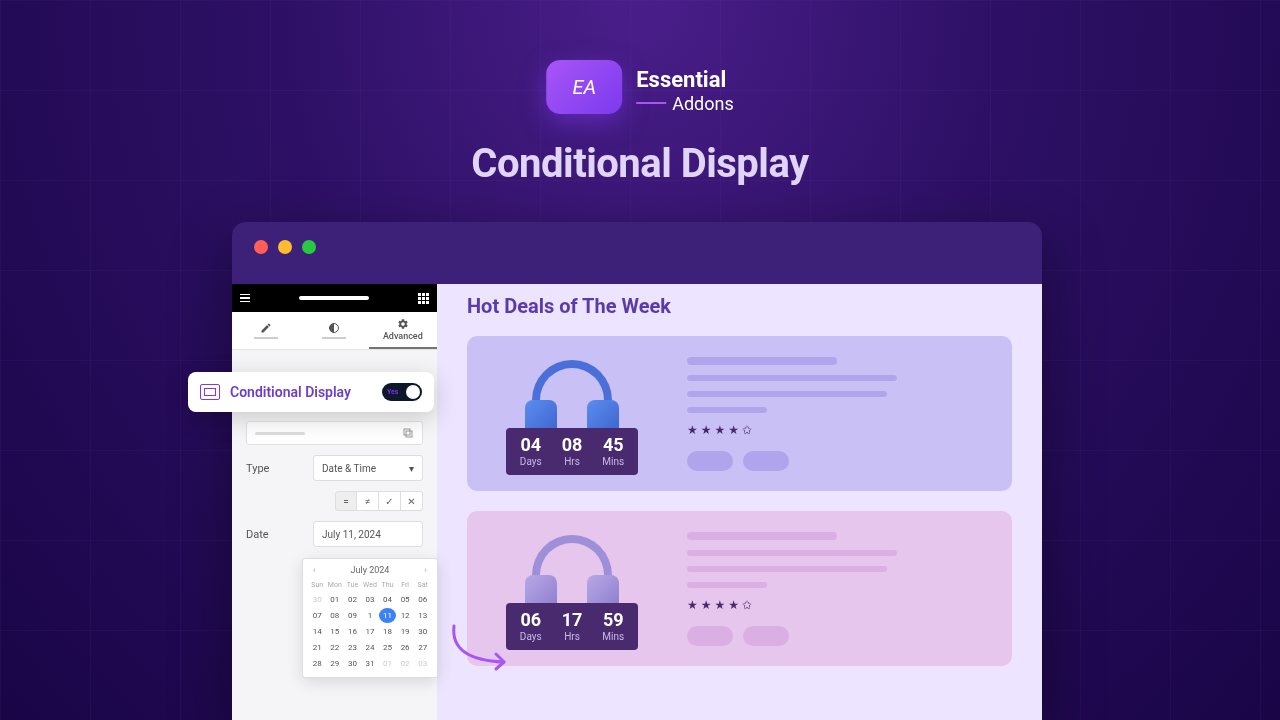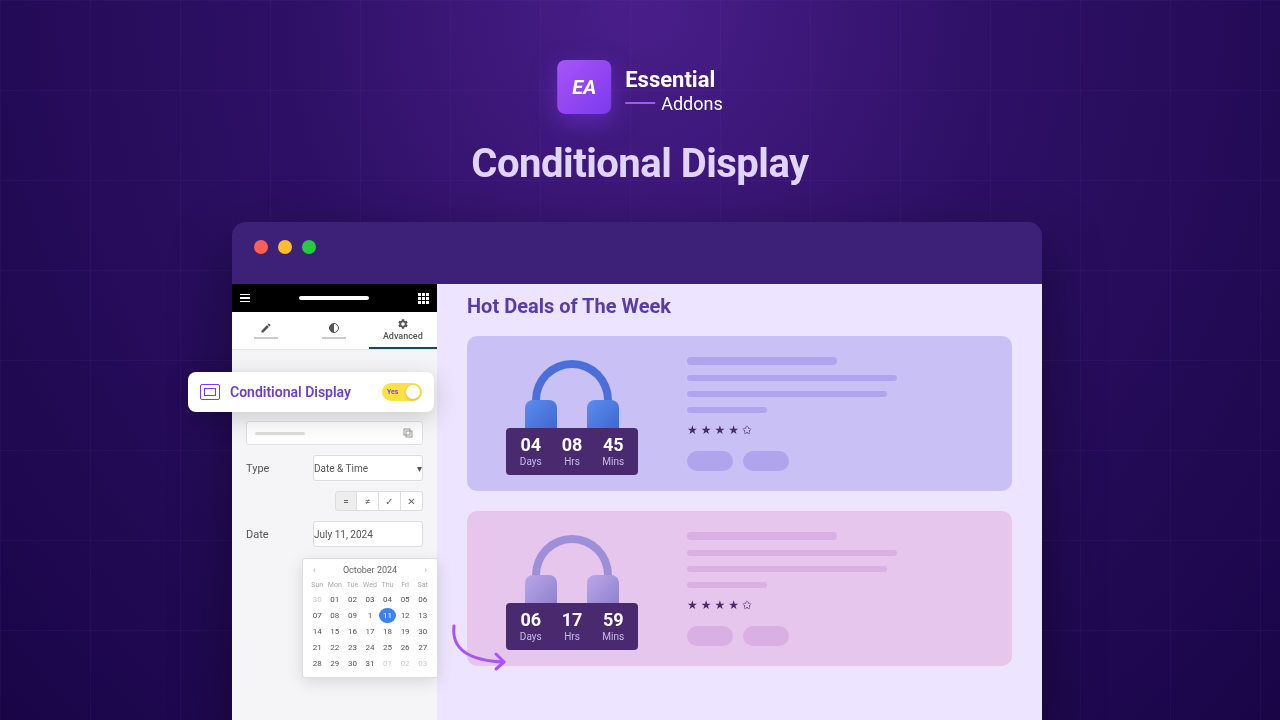--- a/index.html
+++ b/index.html
@@ -13,24 +13,24 @@
   position: absolute; inset: 0;
   background-image: linear-gradient(rgba(120,80,200,0.08) 1px, transparent 1px),
                     linear-gradient(90deg, rgba(120,80,200,0.08) 1px, transparent 1px);
   background-size: 90px 90px;
 }
 .logo-row {
   position: absolute; top: 60px; left: 50%; transform: translateX(-50%);
   display: flex; align-items: center; gap: 14px;
 }
 .logo-badge {
-  width: 54px; height: 54px; border-radius: 8px;
+  width: 76px; height: 54px; border-radius: 14px;
   background: linear-gradient(135deg, #a855f7, #7c3aed);
   display: flex; align-items: center; justify-content: center;
-  color: white; font-weight: 700; font-size: 20px; font-style: italic;
+  color: white; font-weight: 400; font-size: 20px; font-style: italic;
   box-shadow: 0 8px 24px rgba(124,58,237,0.5);
 }
 .logo-text { color: white; margin-top: 8px; }
 .logo-text .line1 { font-size: 22px; font-weight: 700; line-height: 1; }
 .logo-text .line2 { font-size: 18px; font-weight: 400; margin-top: 2px; display: flex; align-items: center; gap: 6px; }
 .logo-text .line2::before { content: ''; width: 30px; height: 2px; background: #a855f7; display: inline-block; }
 .hero-title {
   position: absolute; top: 140px; left: 50%; transform: translateX(-50%);
   color: #e0d4f7; font-size: 40px; font-weight: 700; letter-spacing: -0.5px;
 }
@@ -65,38 +65,38 @@
 .drag-handle { width: 70px; height: 4px; background: #fff; border-radius: 2px; margin: 0 auto; }
 .grid-icon { display: grid; grid-template-columns: repeat(3,1fr); gap: 1px; }
 .grid-icon span { width: 3px; height: 3px; background: #fff; }
 .editor-tabs {
   display: flex; height: 38px; background: #fff; border-bottom: 1px solid #e5e5e5;
 }
 .editor-tab {
   flex: 1; display: flex; flex-direction: column; align-items: center; justify-content: center;
   gap: 1px; font-size: 9px; color: #555; cursor: pointer;
 }
-.editor-tab.active { border-bottom: 2px solid #0c4a6e; font-weight: 500; align-items: center; }
+.editor-tab.active { border-bottom: 2px solid #737373; font-weight: 500; align-items: center; }
 .editor-tab .tab-underline { width: 24px; height: 2px; background: #ccc; margin-top: 2px; }
 .editor-content { padding: 12px 14px; font-size: 11px; color: #555; }
 .logics-label { font-size: 11px; margin-bottom: 8px; }
 .logics-item {
   background: #fff; border: 1px solid #e0e0e0; border-radius: 3px;
   height: 24px; display: flex; align-items: center; justify-content: space-between;
   padding: 0 8px; margin-bottom: 10px;
 }
 .logics-item .bar { width: 50px; height: 3px; background: #ddd; border-radius: 2px; }
 .field-row {
   display: flex; align-items: center; justify-content: space-between;
   margin-bottom: 10px;
 }
 .field-label { font-size: 11px; color: #555; }
 .field-select {
   width: 110px; height: 26px; background: #fff; border: 1px solid #ddd;
-  border-radius: 3px; font-size: 10px; padding: 0 0;
+  border-radius: 3px; font-size: 10px; padding: 0 8px;
   display: flex; align-items: center; justify-content: space-between;
 }
 .btn-row {
   display: flex; justify-content: flex-end; gap: 0; margin-bottom: 10px;
 }
 .mini-btn {
   width: 22px; height: 20px; border: 1px solid #ddd; background: #fff;
   display: flex; align-items: center; justify-content: center;
   font-size: 10px; color: #666; cursor: pointer;
 }
@@ -159,21 +159,21 @@
   box-shadow: 0 6px 24px rgba(0,0,0,0.18);
   display: flex; align-items: center; padding: 0 12px; gap: 10px;
 }
 .cond-icon {
   width: 20px; height: 16px; border: 1.5px solid #7c3aed; border-radius: 2px;
   display: flex; align-items: center; justify-content: center;
 }
 .cond-icon::after { content:''; width:10px; height:6px; border:1px solid #7c3aed; }
 .cond-label { flex: 1; color: #6b3fc9; font-size: 14px; font-weight: 600; }
 .cond-toggle {
-  width: 40px; height: 18px; background: #fde047; border-radius: 10px; position: relative;
+  width: 40px; height: 18px; background: #0f172a; border-radius: 10px; position: relative;
   display: flex; align-items: center;
 }
 .cond-toggle .yes { font-size: 7px; color: #7c3aed; margin-left: 5px; font-weight: 600; }
 .cond-toggle::after {
   content: ''; position: absolute; right: 2px; top: 2px;
   width: 14px; height: 14px; background: #fff; border-radius: 50%;
   box-shadow: 0 1px 3px rgba(0,0,0,0.2);
 }
 .calendar {
   position: absolute; top: 558px; left: 302px;
@@ -369,21 +369,21 @@
   <div class="cond-icon"></div>
   <div class="cond-label">Conditional Display</div>
   <div class="cond-toggle">
     <span class="yes">Yes</span>
   </div>
 </div>
 
 <div class="calendar">
   <div class="cal-header">
     <span class="cal-nav">‹</span>
-    <span>October 2024</span>
+    <span>July 2024</span>
     <span class="cal-nav">›</span>
   </div>
   <div class="cal-grid" id="cal-grid">
       <div class="cal-dow">Sun</div>
       <div class="cal-dow">Mon</div>
       <div class="cal-dow">Tue</div>
       <div class="cal-dow">Wed</div>
       <div class="cal-dow">Thu</div>
       <div class="cal-dow">Fri</div>
       <div class="cal-dow">Sat</div>

